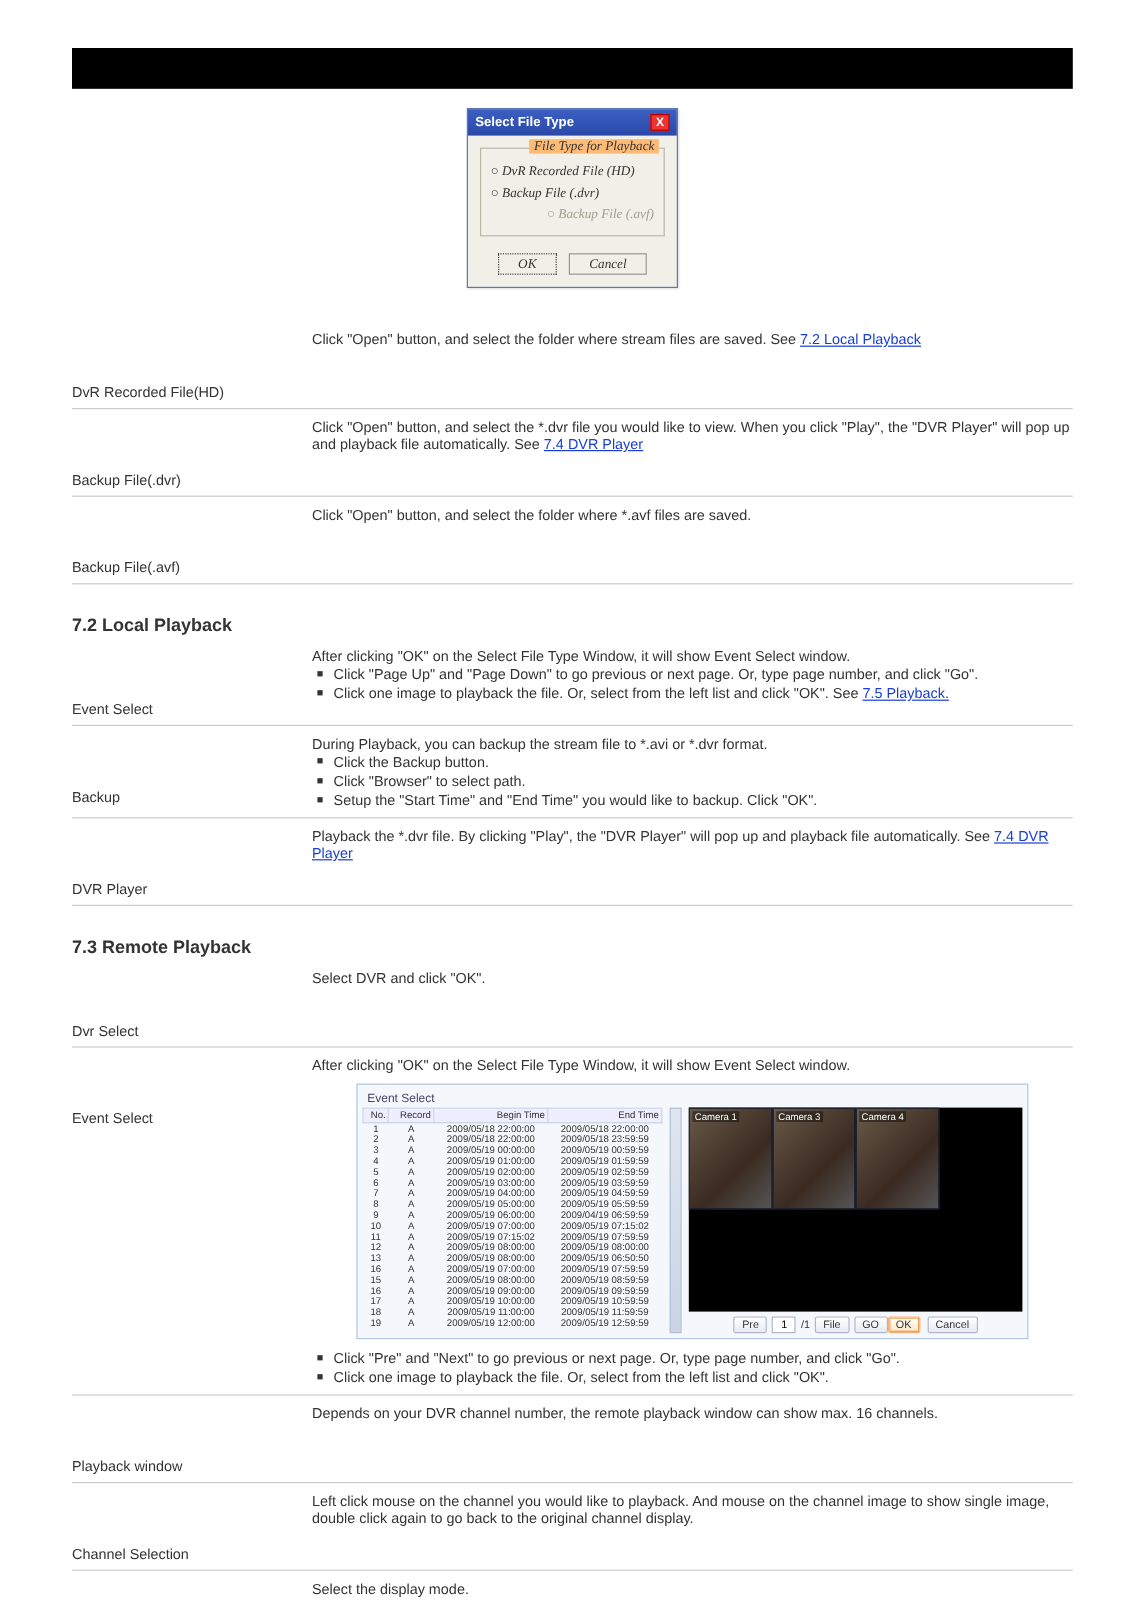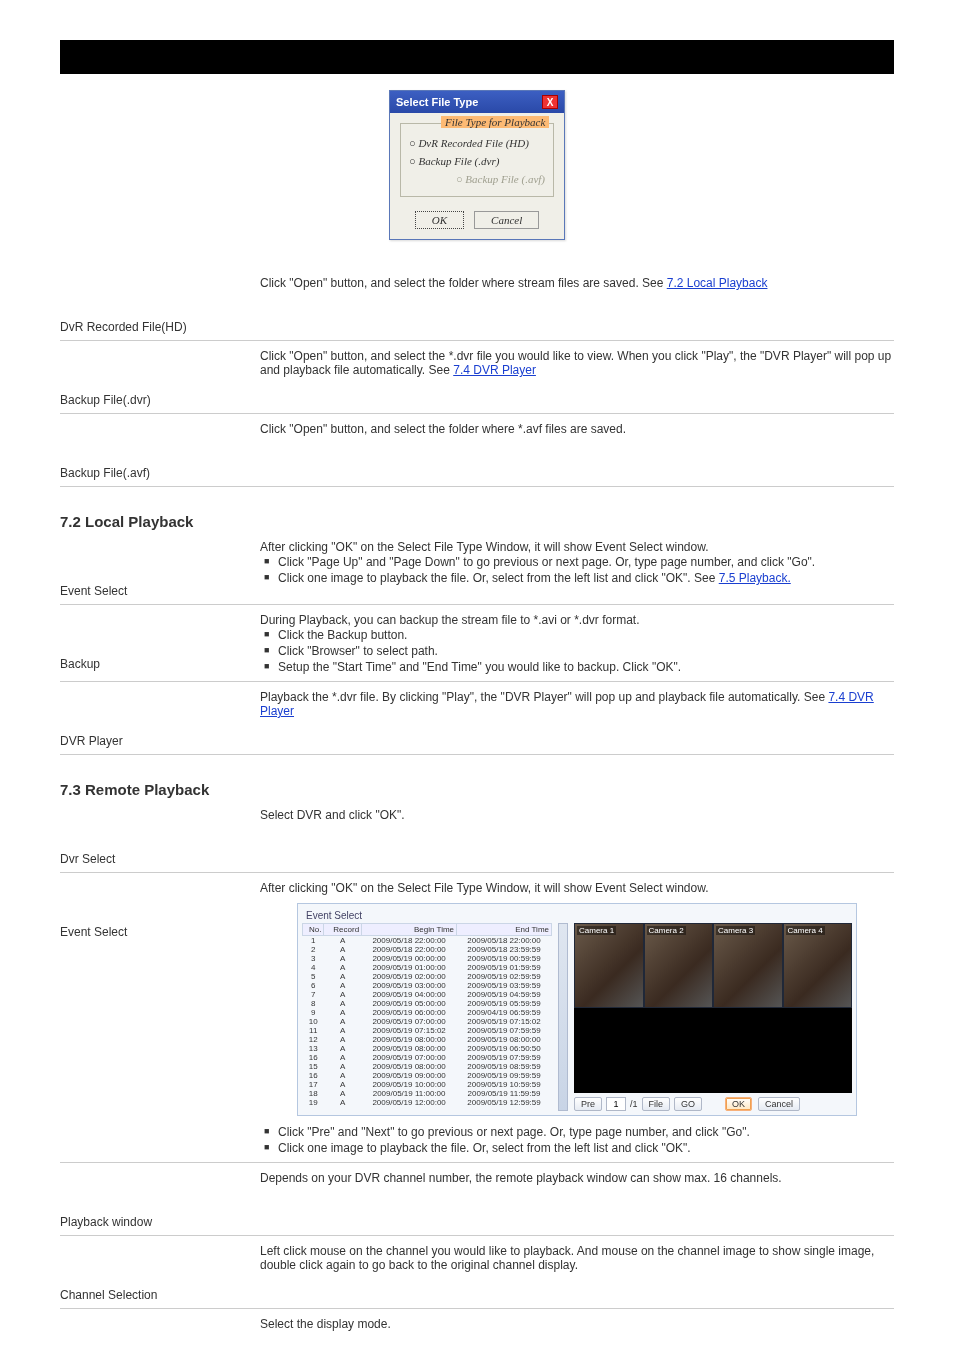--- a/index.html
+++ b/index.html
@@ -351,31 +351,28 @@
             </table>
           </div>
           <div class="scrollbar-stub"></div>
           <div style="flex:1;display:flex;flex-direction:column;">
             <div class="ev-right">
               <div class="cam-grid">
                 <div class="cam-cell">
                       <span class="cam-label">Camera 1</span>
                     </div>
                 <div class="cam-cell">
-                      <span class="cam-label">Camera 2</span>
-                    </div>
-                <div class="cam-cell">
                       <span class="cam-label">Camera 3</span>
                     </div>
                 <div class="cam-cell">
                       <span class="cam-label">Camera 4</span>
                     </div>
               </div>
             </div>
-            <div style="display:flex;justify-content:flex-start;align-items:center;gap:23px;">
+            <div style="display:flex;justify-content:center;align-items:center;">
               <div class="pager">
                 <span class="btn">Pre</span>
                 <input value="1" style="">
                 <span>/1</span>
                 <span class="btn">File</span>
                 <span class="btn">GO</span>
               </div>
               <div class="ok-cancel">
                 <span class="btn okb">OK</span>
                 <span class="btn">Cancel</span>

